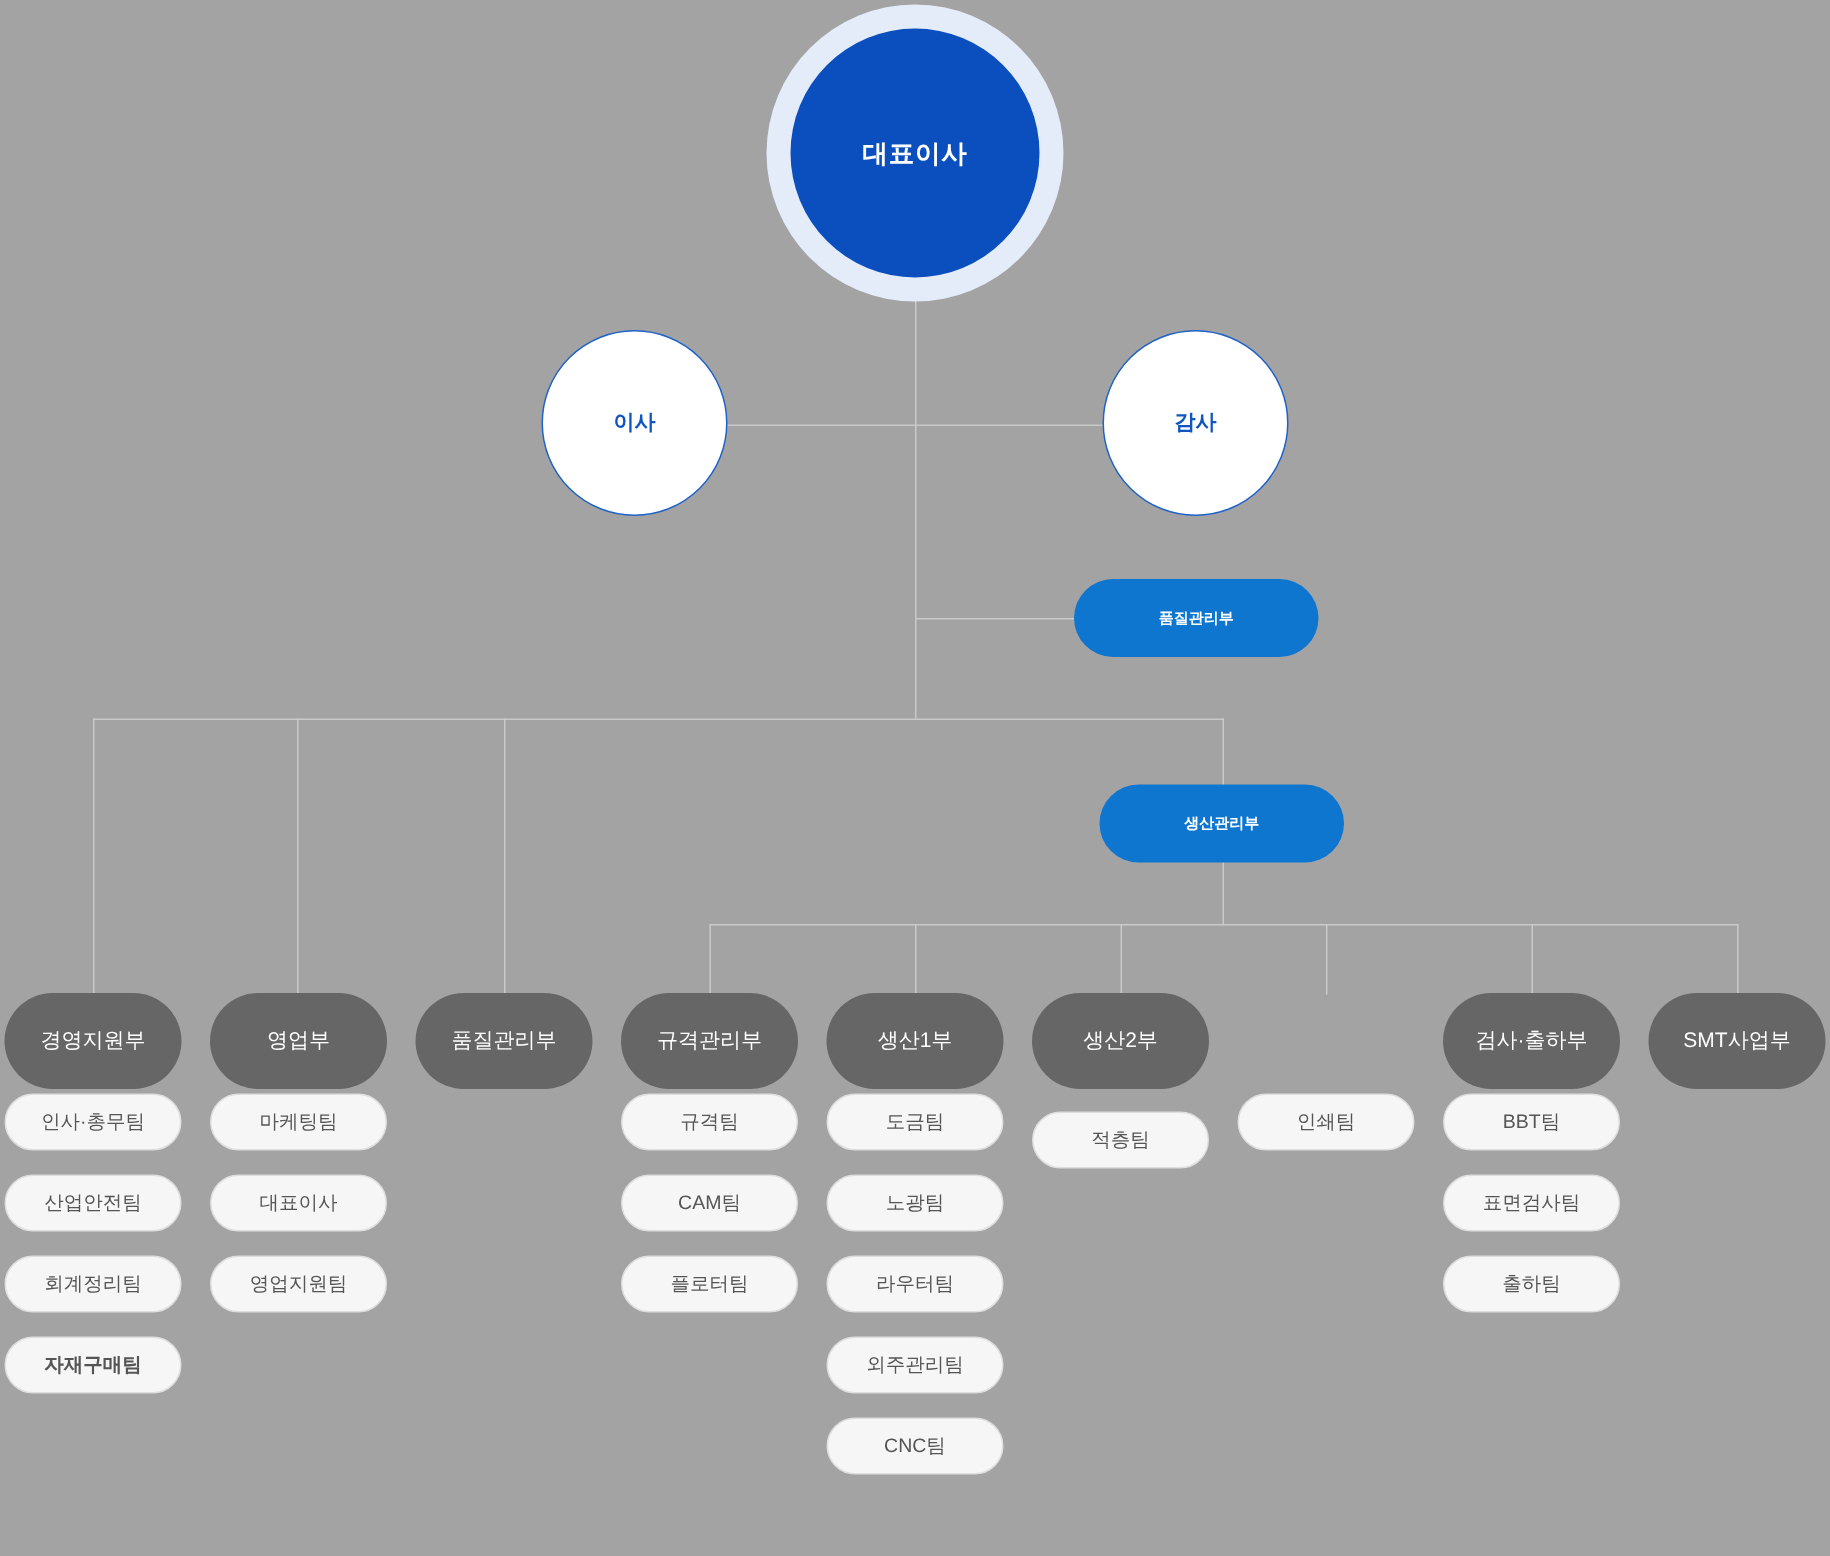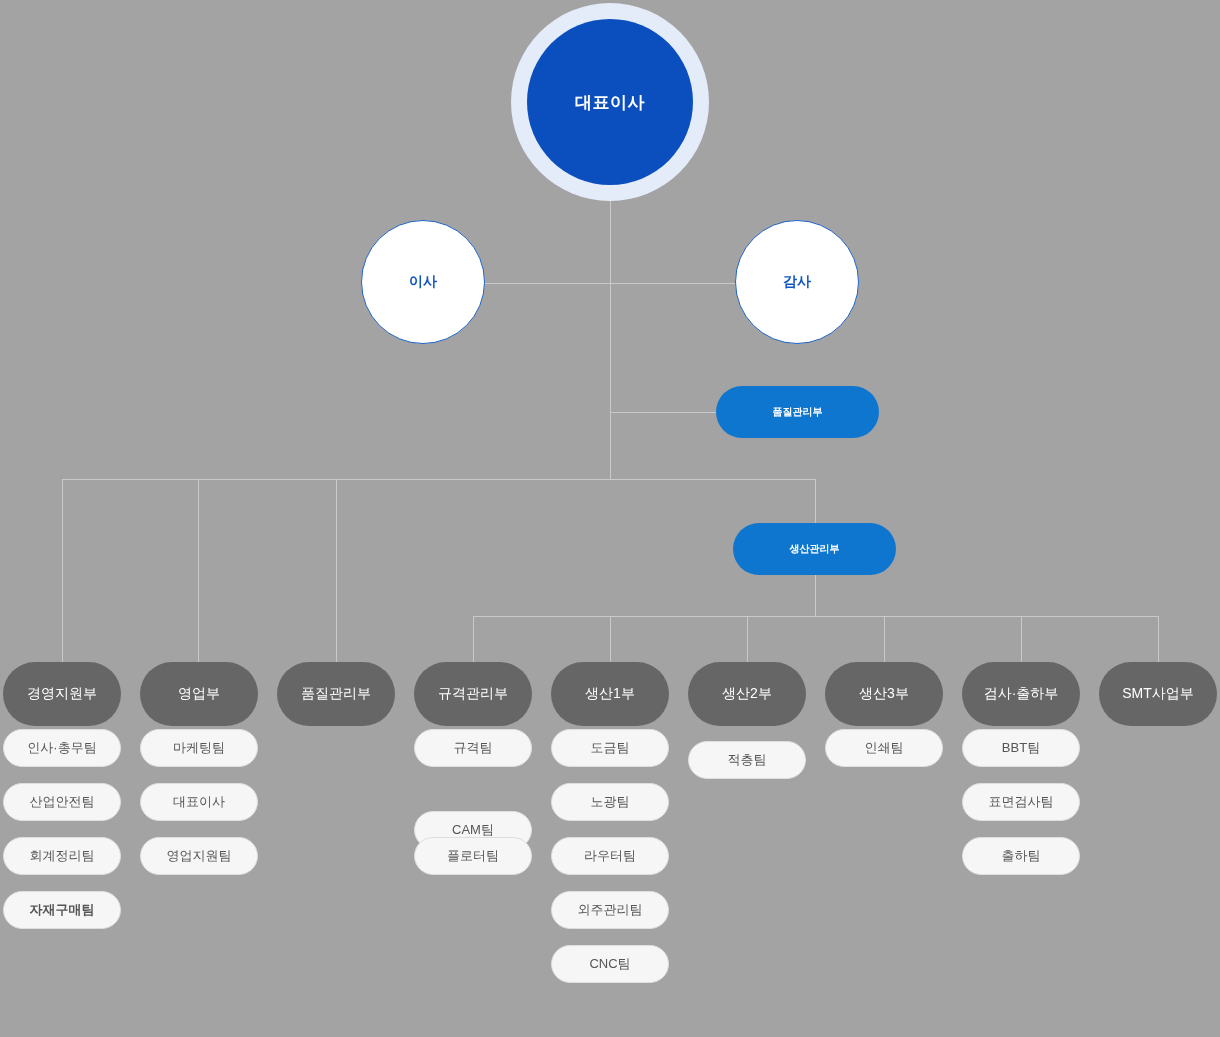--- a/index.html
+++ b/index.html
@@ -123,35 +123,34 @@
 
   <div class="pill pill-blue" style="left:716px; top:386px; width:163px;">품질관리부</div>
   <div class="pill pill-blue" style="left:733px; top:523px; width:163px;">생산관리부</div>
 
   <div class="pill pill-dept" style="left:3px; top:662px;">경영지원부</div>
   <div class="pill pill-dept" style="left:140px; top:662px;">영업부</div>
   <div class="pill pill-dept" style="left:277px; top:662px;">품질관리부</div>
   <div class="pill pill-dept" style="left:414px; top:662px;">규격관리부</div>
   <div class="pill pill-dept" style="left:551px; top:662px;">생산1부</div>
   <div class="pill pill-dept" style="left:688px; top:662px;">생산2부</div>
-  <div class="pill pill-dept" style="left:825px; top:662px;">생산3부</div>
   <div class="pill pill-dept" style="left:962px; top:662px;">검사·출하부</div>
   <div class="pill pill-dept" style="left:1099px; top:662px;">SMT사업부</div>
 
   <div class="pill pill-team" style="left:3px; top:729px;">인사·총무팀</div>
   <div class="pill pill-team" style="left:3px; top:783px;">산업안전팀</div>
   <div class="pill pill-team" style="left:3px; top:837px;">회계정리팀</div>
   <div class="pill pill-team" style="left:3px; top:891px;font-weight:bold;">자재구매팀</div>
 
   <div class="pill pill-team" style="left:140px; top:729px;">마케팅팀</div>
   <div class="pill pill-team" style="left:140px; top:783px;">대표이사</div>
   <div class="pill pill-team" style="left:140px; top:837px;">영업지원팀</div>
 
   <div class="pill pill-team" style="left:414px; top:729px;">규격팀</div>
-  <div class="pill pill-team" style="left:414px; top:811px;">CAM팀</div>
+  <div class="pill pill-team" style="left:414px; top:783px;">CAM팀</div>
   <div class="pill pill-team" style="left:414px; top:837px;">플로터팀</div>
 
   <div class="pill pill-team" style="left:551px; top:729px;">도금팀</div>
   <div class="pill pill-team" style="left:551px; top:783px;">노광팀</div>
   <div class="pill pill-team" style="left:551px; top:837px;">라우터팀</div>
   <div class="pill pill-team" style="left:551px; top:891px;">외주관리팀</div>
   <div class="pill pill-team" style="left:551px; top:945px;">CNC팀</div>
 
   <div class="pill pill-team" style="left:688px; top:729px;margin-top:12px;">적층팀</div>
 

